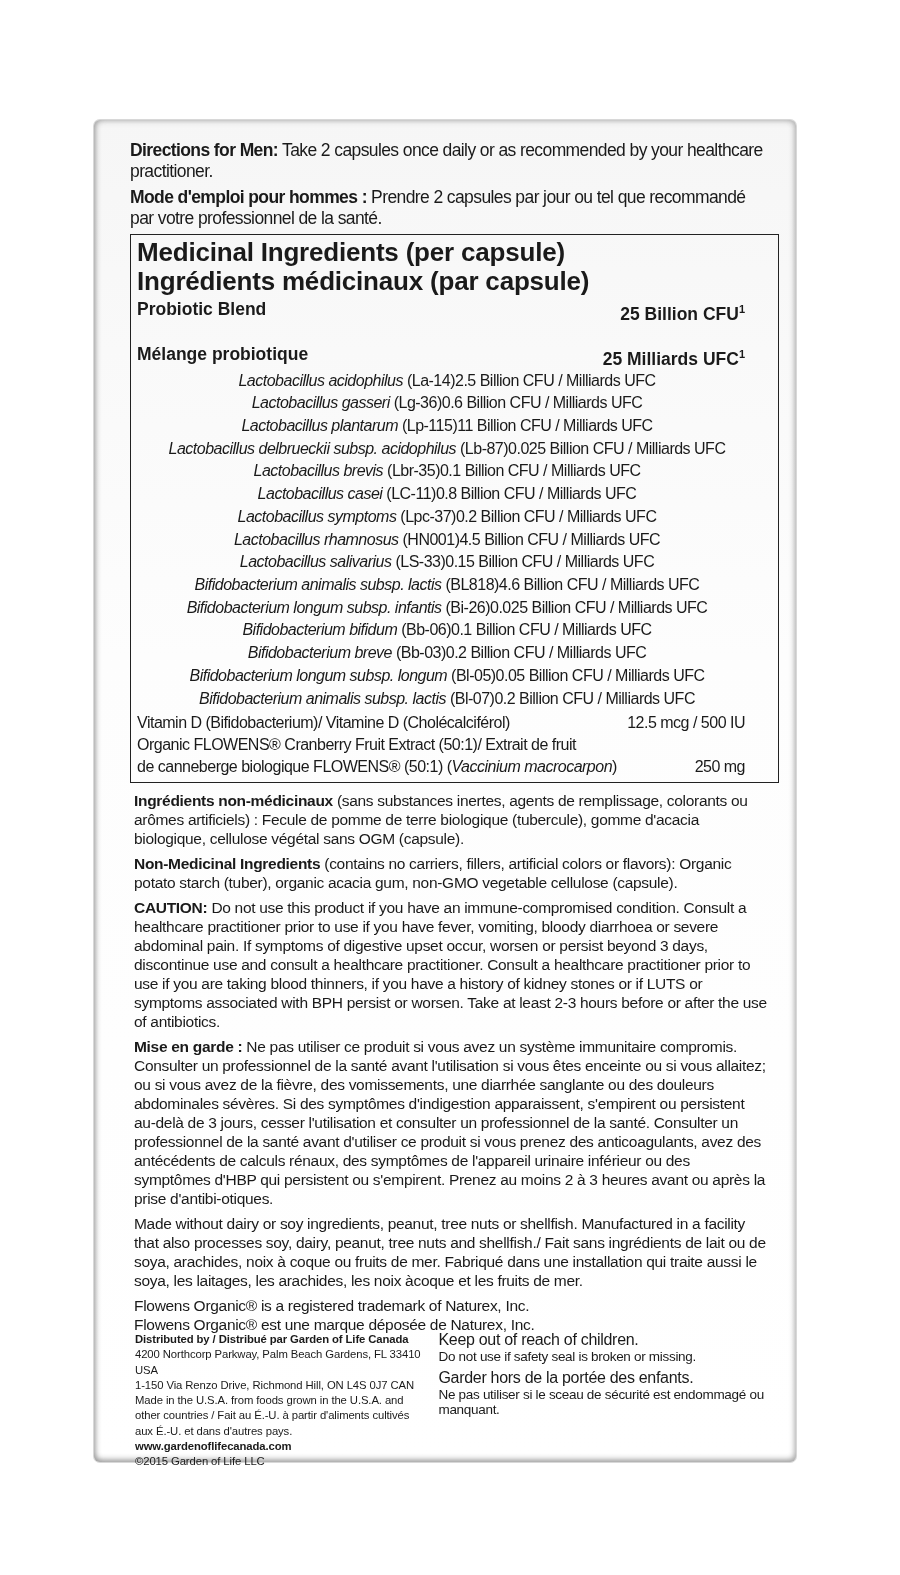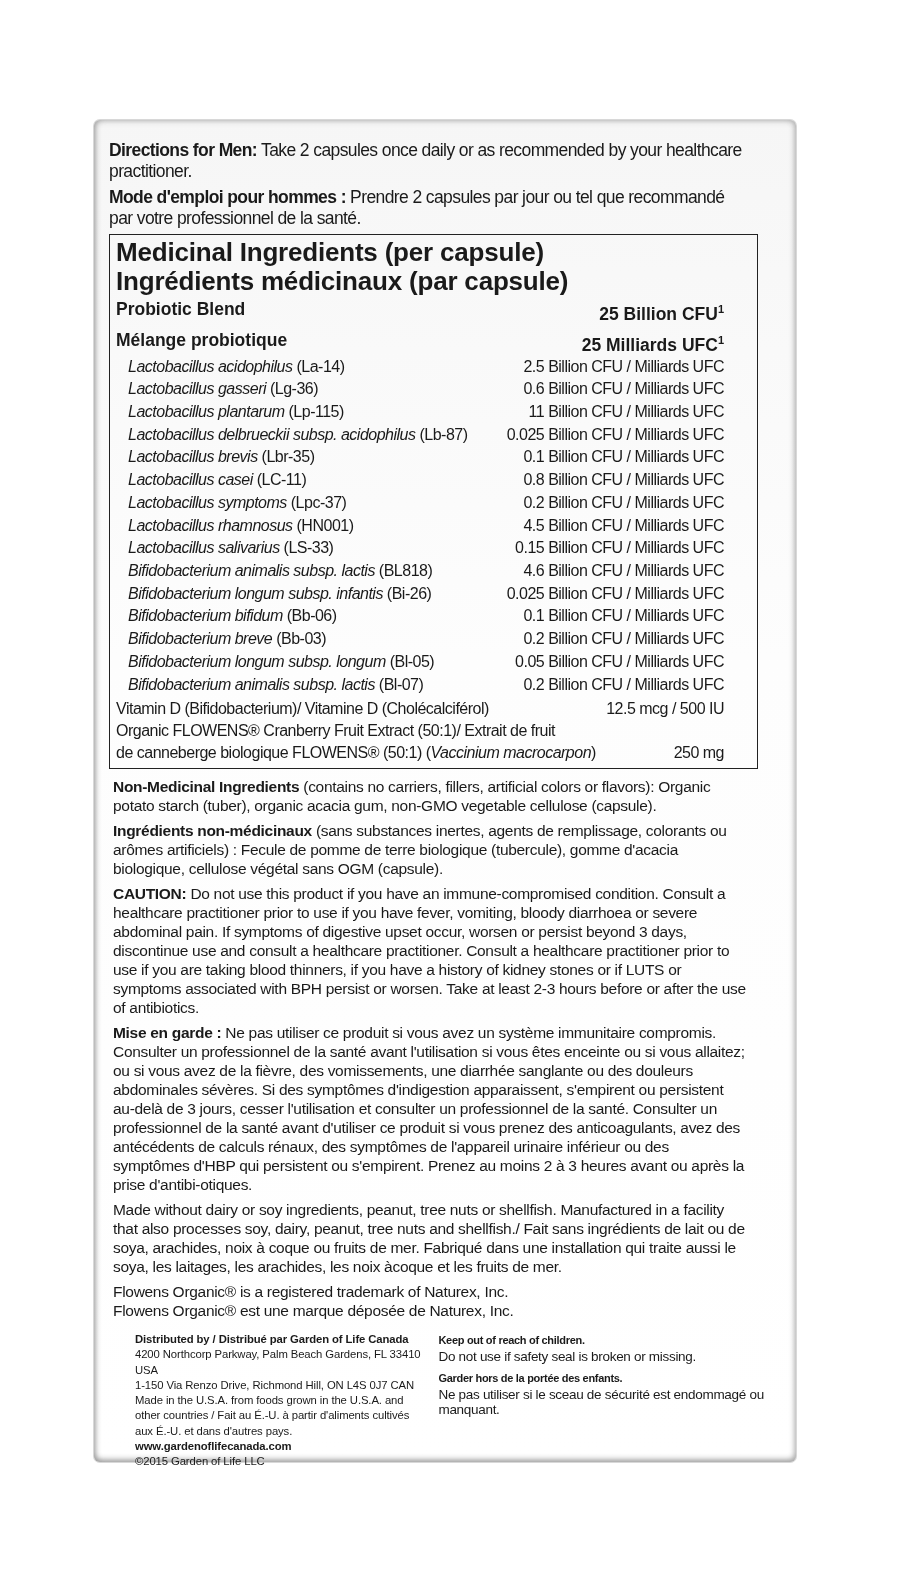--- a/index.html
+++ b/index.html
@@ -9,40 +9,40 @@
     position: relative; overflow: hidden;
   }
   .panel {
     position: absolute; left: 94px; top: 120px; width: 702px; height: 1342px;
     background: linear-gradient(180deg, #f6f6f6 0%, #fdfdfd 40%, #ffffff 100%);
     border-radius: 6px;
     box-shadow: inset 4px 0 6px -3px #9a9a9a, inset -4px 0 6px -3px #b0b0b0,
                 inset 0 4px 6px -3px #c8c8c8, inset 0 -5px 6px -3px #9a9a9a,
                 0 0 0 1px #d8d8d8;
   }
-  .content { position: absolute; left: 109px; top: 140px; width: 638px; }
+  .content { position: absolute; left: 130px; top: 140px; width: 638px; }
   .para { font-size: 17.5px; line-height: 21px; letter-spacing: -0.6px; margin: 0 0 5px 0; }
   .para b { font-weight: bold; }
   .box {
     border: 1.5px solid #222; padding: 3px 33px 4px 6px; margin-top: 3px;
     width: 608px;
   }
   .box h2 { font-size: 26px; line-height: 29px; margin: 0; font-weight: bold; letter-spacing: -0.2px; }
   .blend { display: flex; justify-content: space-between; font-weight: bold; font-size: 17.5px; line-height: 22px; margin-top: 2px; }
   .blend sup { font-size: 11px; }
-  .row { display: flex; justify-content: space-between; font-size: 16px; line-height: 22.7px; letter-spacing: -0.5px; padding-left: 12px; }
+  .row { display: flex; justify-content: center; font-size: 16px; line-height: 22.7px; letter-spacing: -0.5px; padding-left: 12px; }
   .row .name i { font-style: italic; }
   .row2 { display: flex; justify-content: space-between; font-size: 16px; line-height: 22px; letter-spacing: -0.5px; }
   .small { font-size: 15.5px; line-height: 19px; letter-spacing: -0.3px; margin: 0 0 6px 4px; }
   .small b { font-weight: bold; }
   .footer { position: absolute; left: 135px; top: 1332px; width: 640px; display: flex; }
   .dist { width: 340px; font-size: 11.3px; line-height: 15.3px; letter-spacing: -0.1px; }
   .dist b { font-weight: bold; }
   .keep { margin-left: 10px; font-size: 13.5px; line-height: 15.5px; letter-spacing: -0.3px; }
-  .keep b { font-weight: bold; font-size: 11px; }
+  .keep b { font-weight: normal; font-size: 16px; }
   .keep p { margin: 0 0 6px 0; }
 </style>
 </head>
 <body>
 
 <div class="panel"></div>
 
 <div class="content">
   <p class="para">
     <b>Directions for Men:</b><span> Take 2 capsules once daily or as recommended by your healthcare practitioner.</span>
@@ -51,21 +51,21 @@
     <b>Mode d'emploi pour hommes :</b><span> Prendre 2 capsules par jour ou tel que recommandé par votre professionnel de la santé.</span>
   </p>
 
   <div class="box">
     <h2>Medicinal Ingredients (per capsule)</h2>
     <h2>Ingrédients médicinaux (par capsule)</h2>
     <div class="blend">
       <span>Probiotic Blend</span>
       <span><span>25 Billion CFU</span><sup>1</sup></span>
     </div>
-    <div class="blend" style="margin-top:4px">
+    <div class="blend" style="margin-top:18px">
       <span>Mélange probiotique</span>
       <span><span>25 Milliards UFC</span><sup>1</sup></span>
     </div>
     <div id="strains">
         <div class="row">
           <span class="name"><i>Lactobacillus acidophilus</i><span> (La-14)</span></span>
           <span>2.5 Billion CFU / Milliards UFC</span>
         </div>
         <div class="row">
           <span class="name"><i>Lactobacillus gasseri</i><span> (Lg-36)</span></span>
@@ -131,22 +131,22 @@
     <div class="row2">
       <span>Organic FLOWENS® Cranberry Fruit Extract (50:1)/ Extrait de fruit</span>
     </div>
     <div class="row2">
       <span><span>de canneberge biologique FLOWENS® (50:1) (</span><i>Vaccinium macrocarpon</i><span>)</span></span>
       <span>250 mg</span>
     </div>
   </div>
 
   <div style="height:8px"></div>
+  <p class="small"><b>Ingrédients non-médicinaux</b><span> (sans substances inertes, agents de remplissage, colorants ou arômes artificiels) : Fecule de pomme de terre biologique (tubercule), gomme d'acacia biologique, cellulose végétal sans OGM (capsule).</span></p>
   <p class="small"><b>Non-Medicinal Ingredients</b><span> (contains no carriers, fillers, artificial colors or flavors): Organic potato starch (tuber), organic acacia gum, non-GMO vegetable cellulose (capsule).</span></p>
-  <p class="small"><b>Ingrédients non-médicinaux</b><span> (sans substances inertes, agents de remplissage, colorants ou arômes artificiels) : Fecule de pomme de terre biologique (tubercule), gomme d'acacia biologique, cellulose végétal sans OGM (capsule).</span></p>
   <p class="small"><b>CAUTION:</b><span> Do not use this product if you have an immune-compromised condition. Consult a healthcare practitioner prior to use if you have fever, vomiting, bloody diarrhoea or severe abdominal pain. If symptoms of digestive upset occur, worsen or persist beyond 3 days, discontinue use and consult a healthcare practitioner. Consult a healthcare practitioner prior to use if you are taking blood thinners, if you have a history of kidney stones or if LUTS or symptoms associated with BPH persist or worsen. Take at least 2-3 hours before or after the use of antibiotics.</span></p>
   <p class="small"><b>Mise en garde :</b><span> Ne pas utiliser ce produit si vous avez un système immunitaire compromis. Consulter un professionnel de la santé avant l'utilisation si vous êtes enceinte ou si vous allaitez; ou si vous avez de la fièvre, des vomissements, une diarrhée sanglante ou des douleurs abdominales sévères. Si des symptômes d'indigestion apparaissent, s'empirent ou persistent au-delà de 3 jours, cesser l'utilisation et consulter un professionnel de la santé. Consulter un professionnel de la santé avant d'utiliser ce produit si vous prenez des anticoagulants, avez des antécédents de calculs rénaux, des symptômes de l'appareil urinaire inférieur ou des symptômes d'HBP qui persistent ou s'empirent. Prenez au moins 2 à 3 heures avant ou après la prise d'antibi-otiques.</span></p>
   <p class="small">Made without dairy or soy ingredients, peanut, tree nuts or shellfish. Manufactured in a facility that also processes soy, dairy, peanut, tree nuts and shellfish./ Fait sans ingrédients de lait ou de soya, arachides, noix à coque ou fruits de mer. Fabriqué dans une installation qui traite aussi le soya, les laitages, les arachides, les noix àcoque et les fruits de mer.</p>
   <p class="small" style="margin-bottom:12px"><span>Flowens Organic® is a registered trademark of Naturex, Inc.</span><br><span>Flowens Organic® est une marque déposée de Naturex, Inc.</span></p>
 </div>
 
 <div class="footer">
   <div class="dist">
     <b>Distributed by / Distribué par Garden of Life Canada</b><br>
     <span>4200 Northcorp Parkway, Palm Beach Gardens, FL 33410 USA</span><br>

